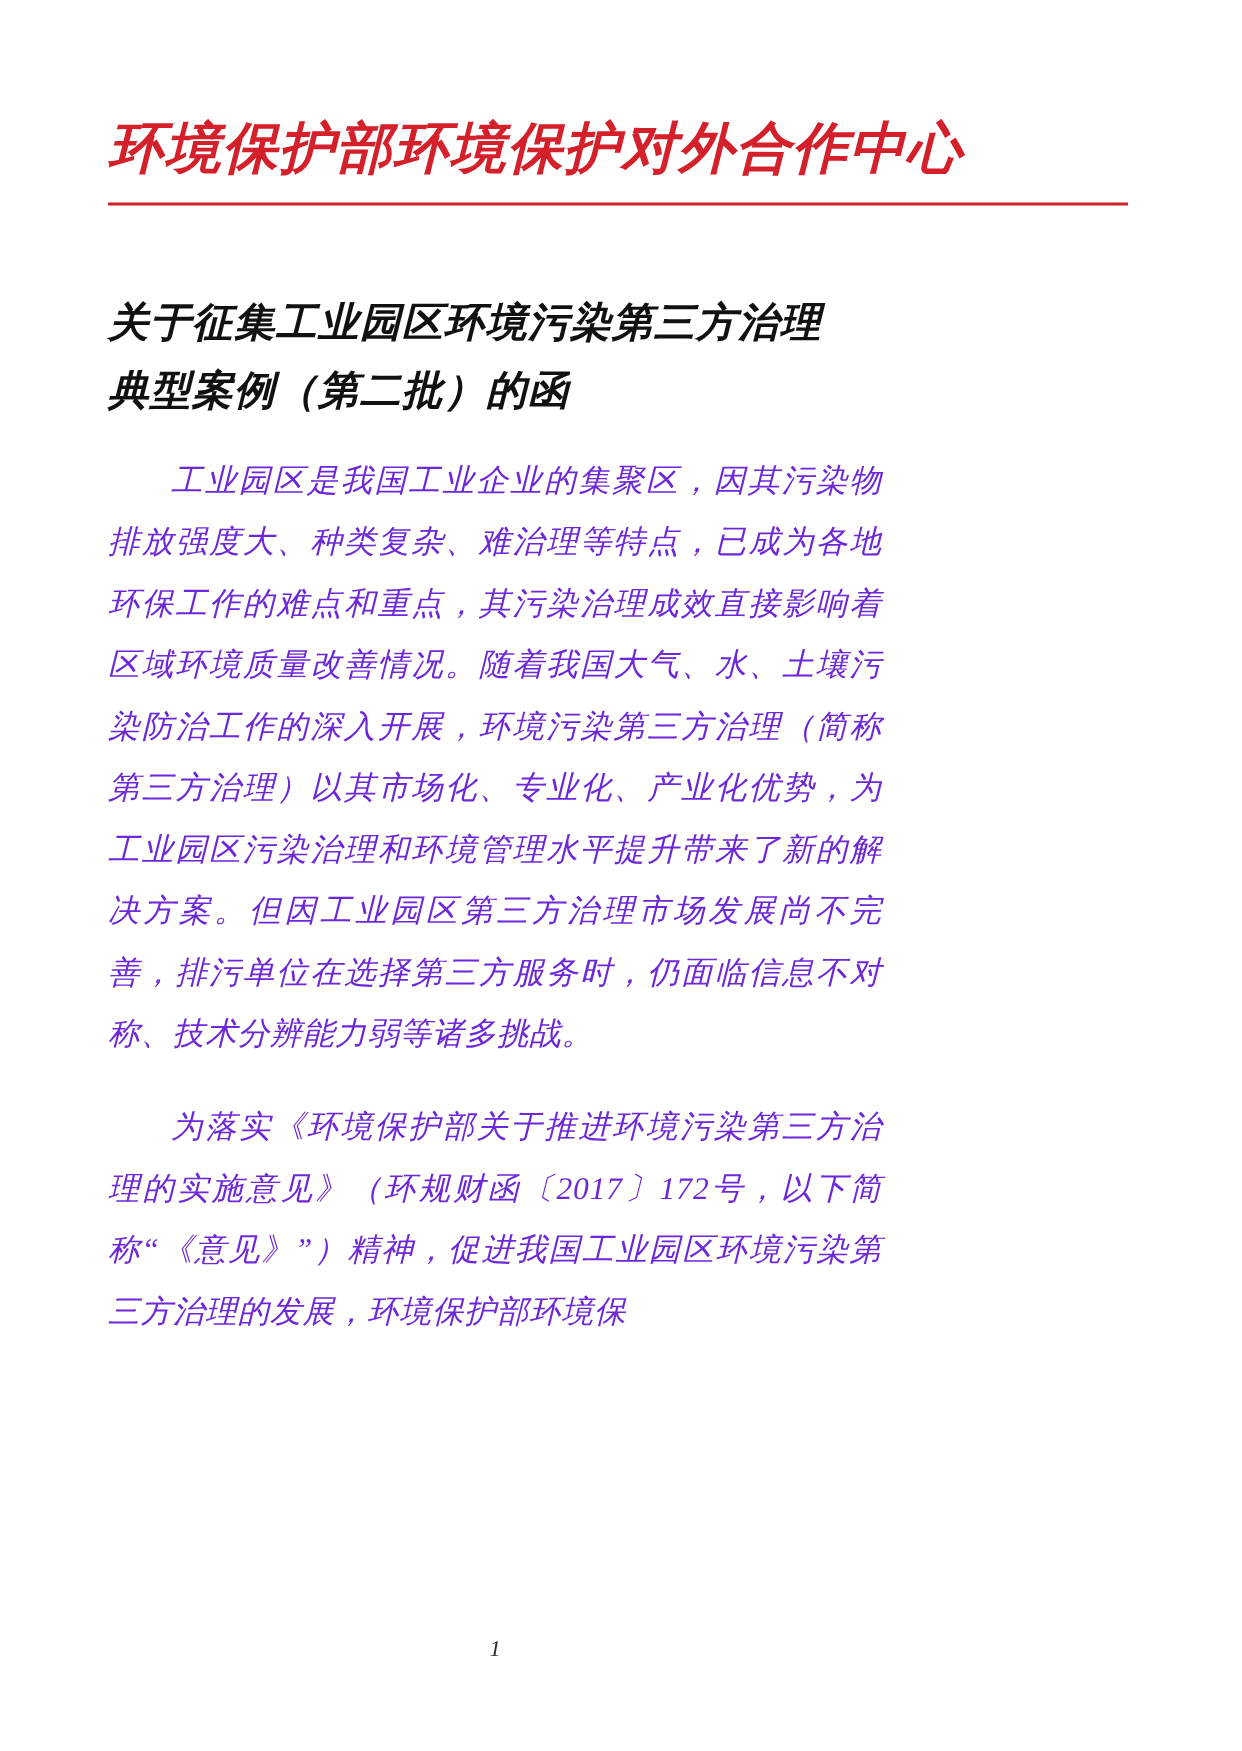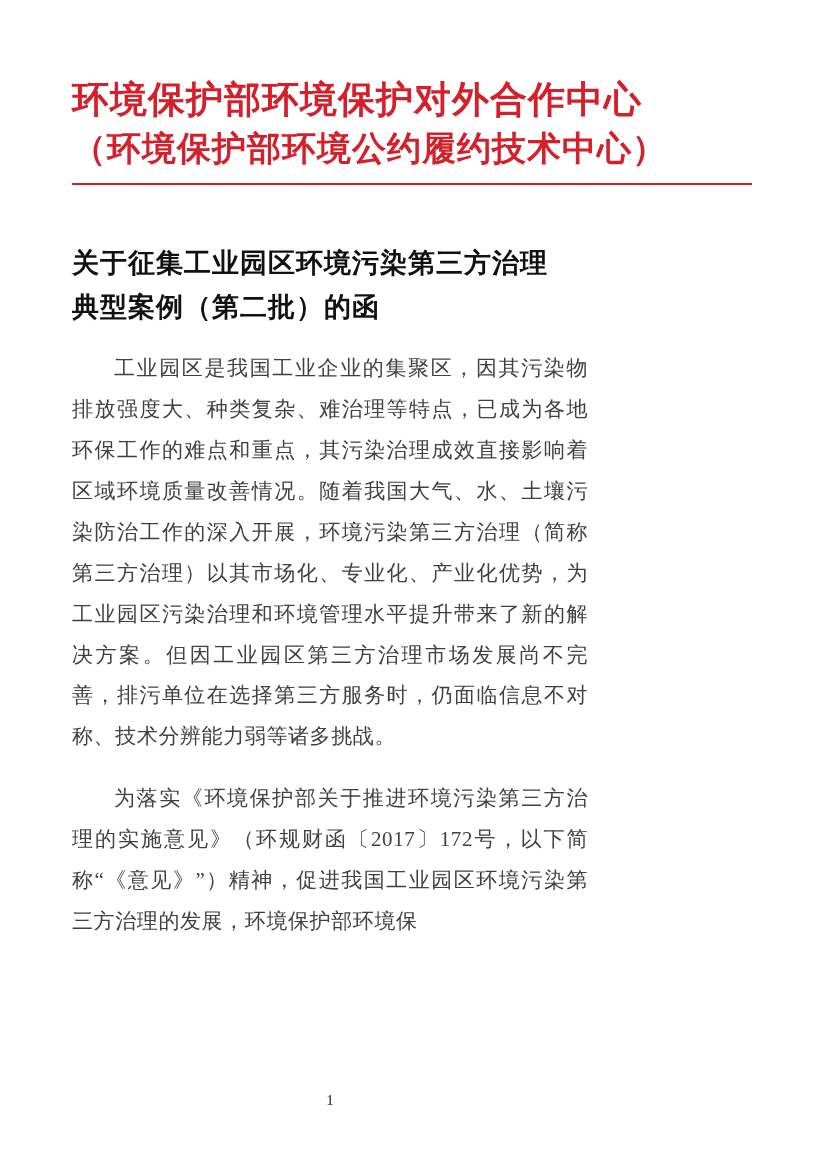--- a/index.html
+++ b/index.html
@@ -14,20 +14,21 @@
     color: #1a1a1a;
     overflow: hidden;
     position: relative;
   }
   .page {
     position: relative;
     width: 660px;
     height: 1167px;
     box-sizing: border-box;
     padding: 0 72px;
+    font-style: italic;
   }
 
   
   .letterhead {
     padding-top: 76px;
     text-align: center;
   }
   .letterhead-line {
     color: #d4202a;
     font-family: "Liberation Serif", "DejaVu Serif", serif;
@@ -84,42 +85,41 @@
     color: #1a1a1a;
   }
   .body-para {
     margin-top: 18px;
     font-size: 21px;
     line-height: 1.95;
     letter-spacing: 0.6px;
     text-align: justify;
     text-justify: inter-ideograph;
     text-indent: 2em;
-    color: #404040;
+    color: #6d28d9;
   }
 
   
   .page-number {
     position: absolute;
     left: 0;
     right: 0;
     bottom: 58px;
     text-align: center;
     font-size: 15px;
     color: #2a2a2a;
   }
 </style>
 </head>
 <body>
 
 <div class="page">
 
   <div class="letterhead">
     <div class="letterhead-line letterhead-line-1">环境保护部环境保护对外合作中心</div>
-    <div class="letterhead-line letterhead-line-2">（环境保护部环境公约履约技术中心）</div>
     <div class="red-rule"></div>
   </div>
 
 
   <div class="doc-title">
     <span class="title-line">关于征集工业园区环境污染第三方治理</span>
     <span class="title-line">典型案例（第二批）的函</span>
   </div>
 
 

